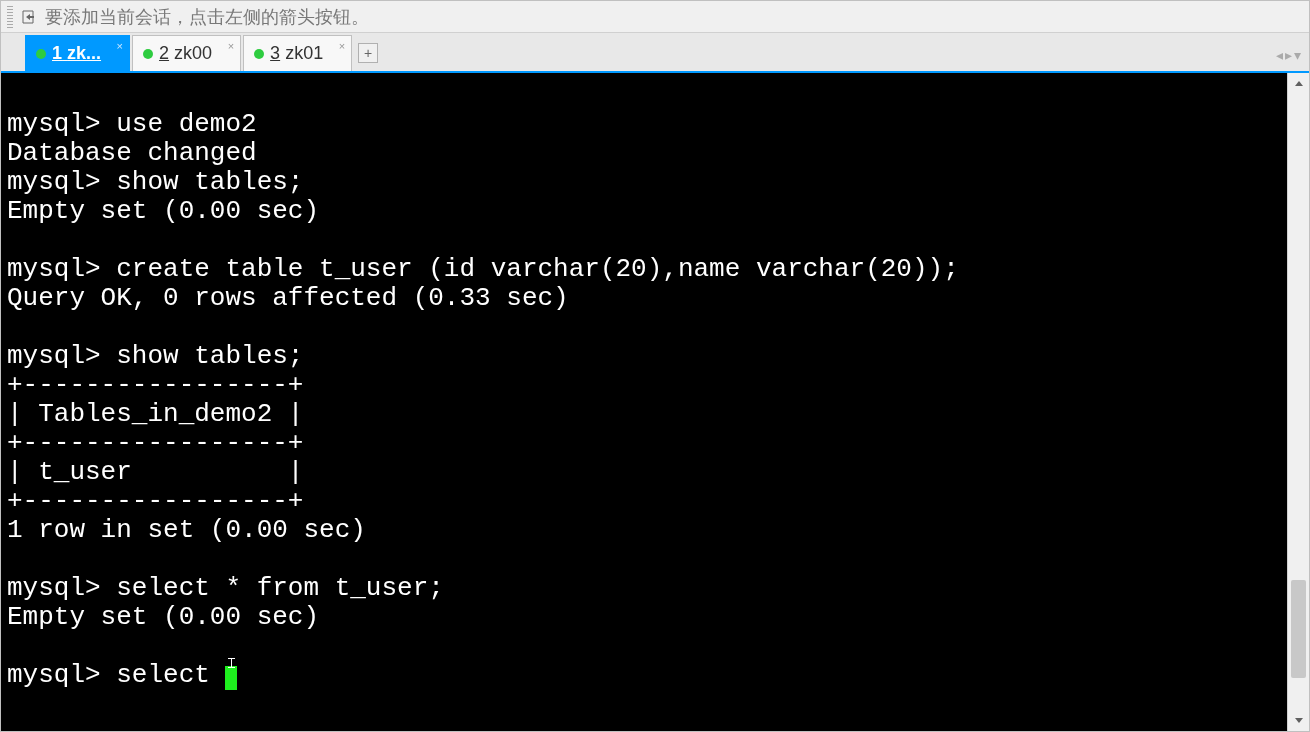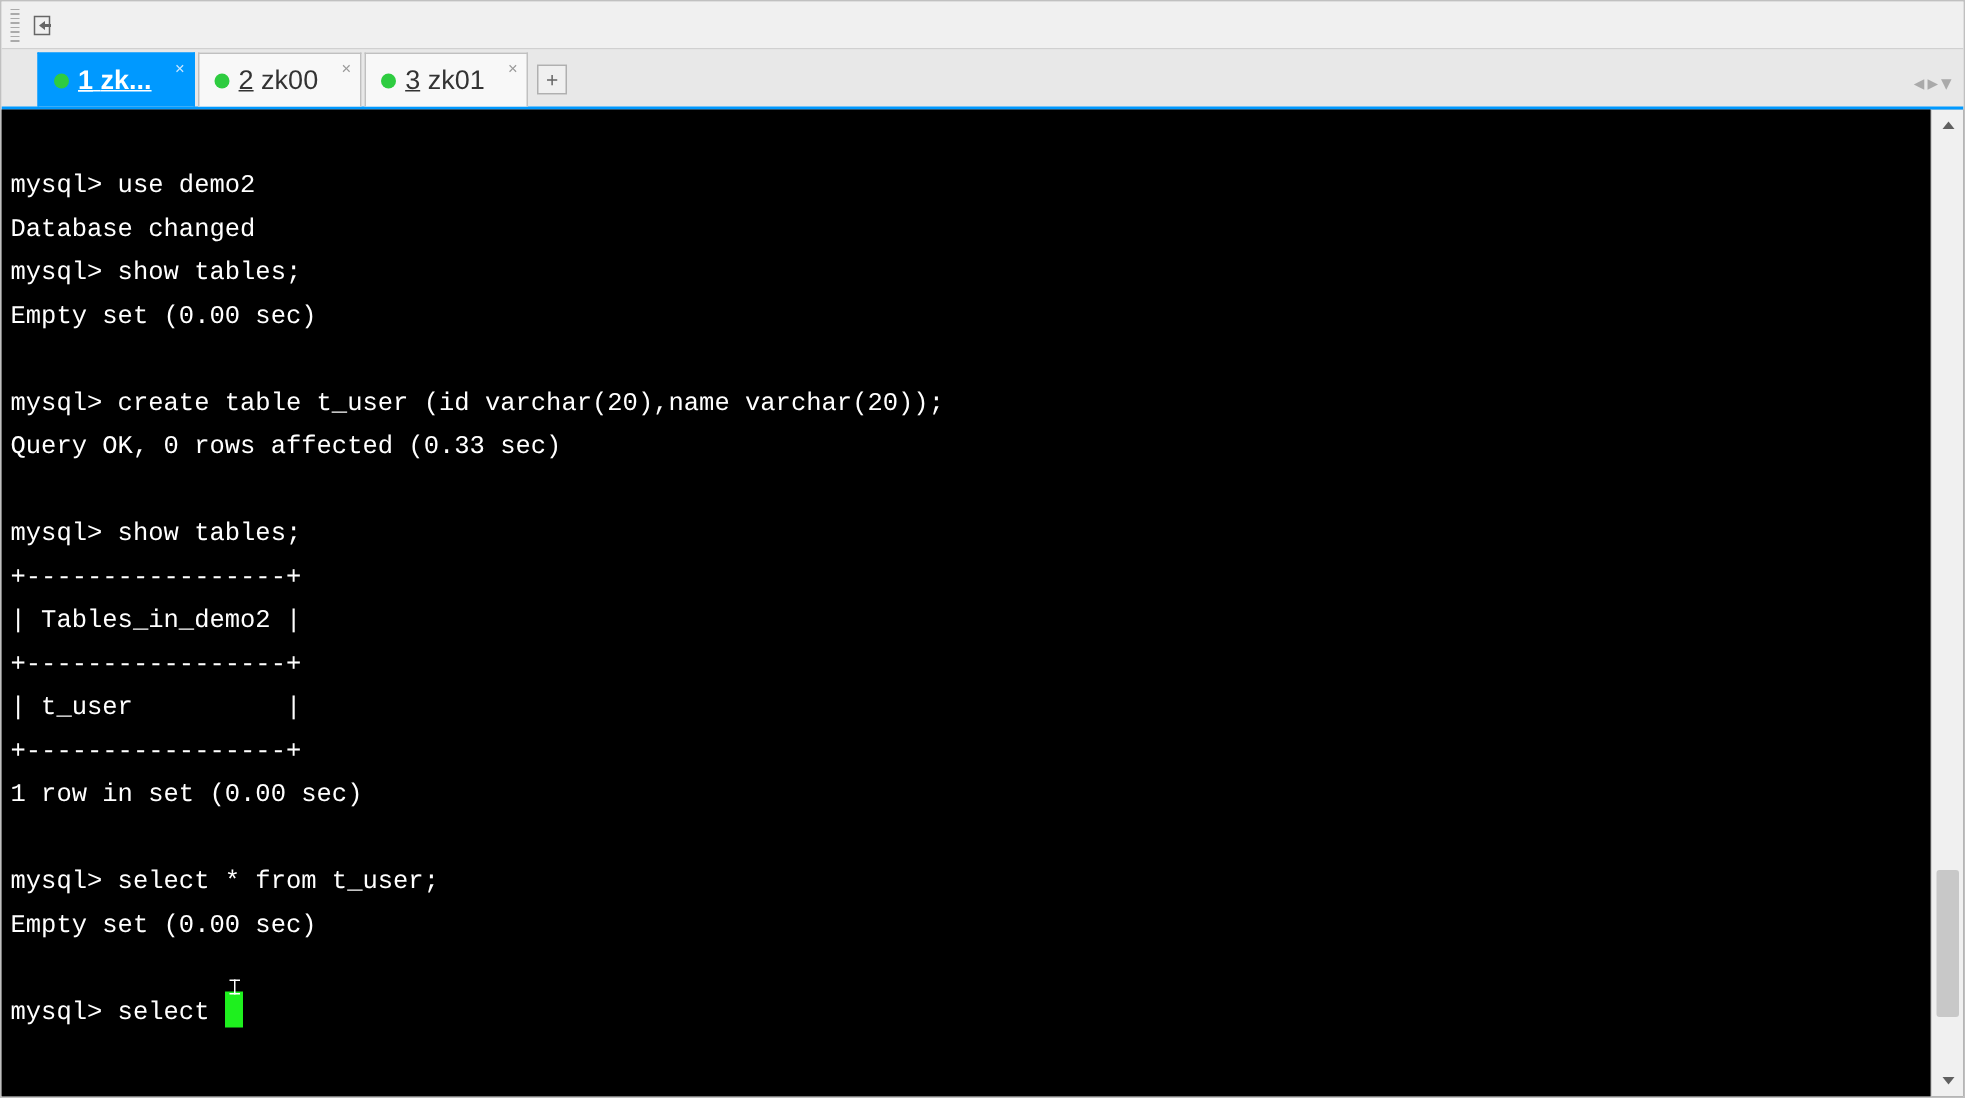--- a/index.html
+++ b/index.html
@@ -115,21 +115,21 @@
 .terminal-wrap {
   display: flex;
   height: calc(100% - 72px);
   background: #000;
 }
 .terminal {
   flex: 1;
   background: #000;
   color: #fff;
   font-family: "Consolas", "Courier New", monospace;
-  font-size: 17px;
+  font-size: 26px;
   line-height: 29px;
   padding: 8px 6px;
   white-space: pre;
   overflow: hidden;
   position: relative;
 }
 .scrollbar-v {
   width: 22px;
   background: #f0f0f0;
   border-left: 1px solid #d0d0d0;
@@ -193,20 +193,21 @@
 <body>
 
 <div class="hint-bar">
   <span class="hint-drag"></span>
   <span class="hint-icon">
     <svg width="16" height="14" viewBox="0 0 16 14">
       <path d="M1 1 h10 v12 h-10 z" fill="none" stroke="#666" stroke-width="1"></path>
       <path d="M4 7 l4 -3 v2 h4 v2 h-4 v2 z" fill="#666"></path>
     </svg>
   </span>
+  <span class="hint-text">要添加当前会话，点击左侧的箭头按钮。</span>
 </div>
 
 <div class="tab-bar">
   <div class="tab active">
     <span class="tab-dot"></span>
     <span class="tab-label"><span class="tab-num">1</span> <span>zk...</span></span>
     <span class="tab-close">×</span>
   </div>
   <div class="tab">
     <span class="tab-dot"></span>

